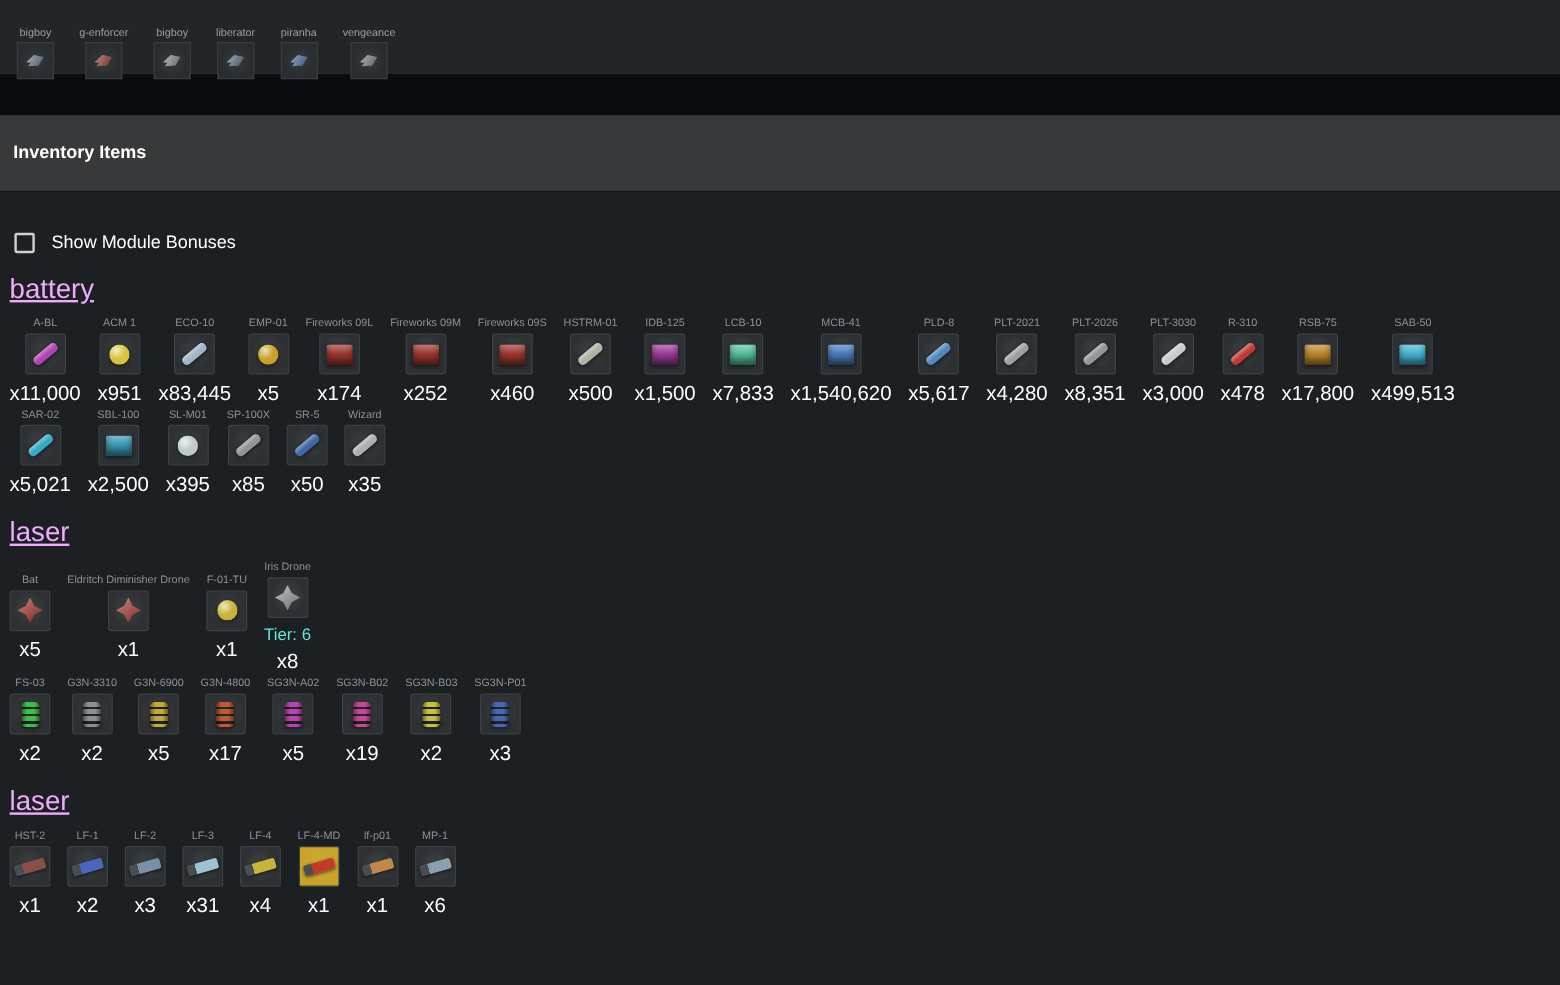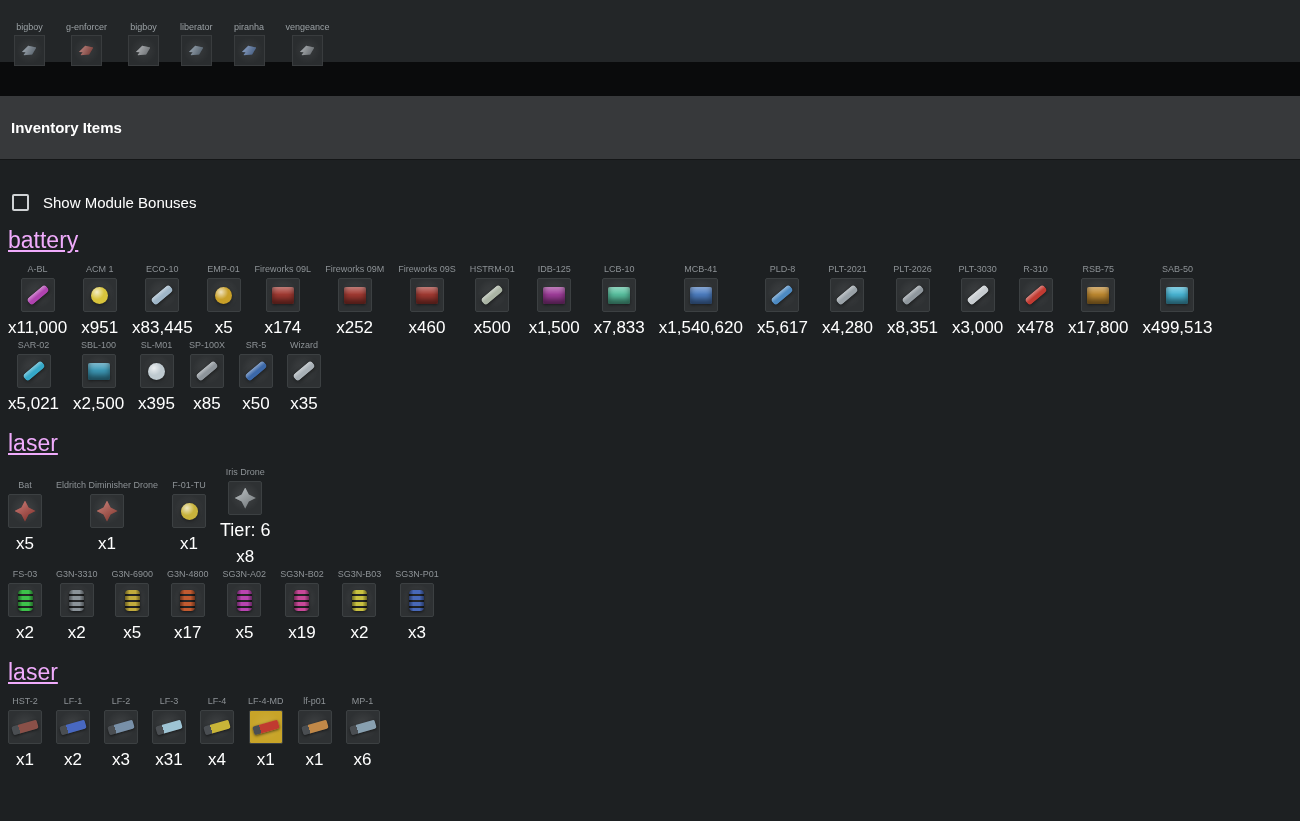--- a/index.html
+++ b/index.html
@@ -67,21 +67,21 @@
     font-weight:400;
     color:#f0abfc;
     margin:16px 0 10px 0;
     text-decoration:underline;
   }
 
   .item-row { display:flex; align-items:center; gap:14px; margin:0 0 2px 0; flex-wrap:nowrap; }
   .item-cell { display:flex; flex-direction:column; align-items:center; cursor:pointer; }
   .item-label { font-size:9px; color:#8d9296; margin-bottom:4px; white-space:nowrap; }
   .item-count { font-size:17px; color:#ffffff; margin-top:6px; white-space:nowrap; }
-  .item-tier { font-size:18px; color:#ffffff; margin-top:5px; white-space:nowrap; }
+  .item-tier { font-size:14px; color:#5eead4; margin-top:5px; white-space:nowrap; }
 
   .item-icon {
     width:34px; height:34px;
     background:#2e3133;
     border:1px solid #3c4042;
     border-radius:2px;
     display:flex; align-items:center; justify-content:center;
     position:relative; overflow:hidden;
     flex:0 0 auto;
   }

